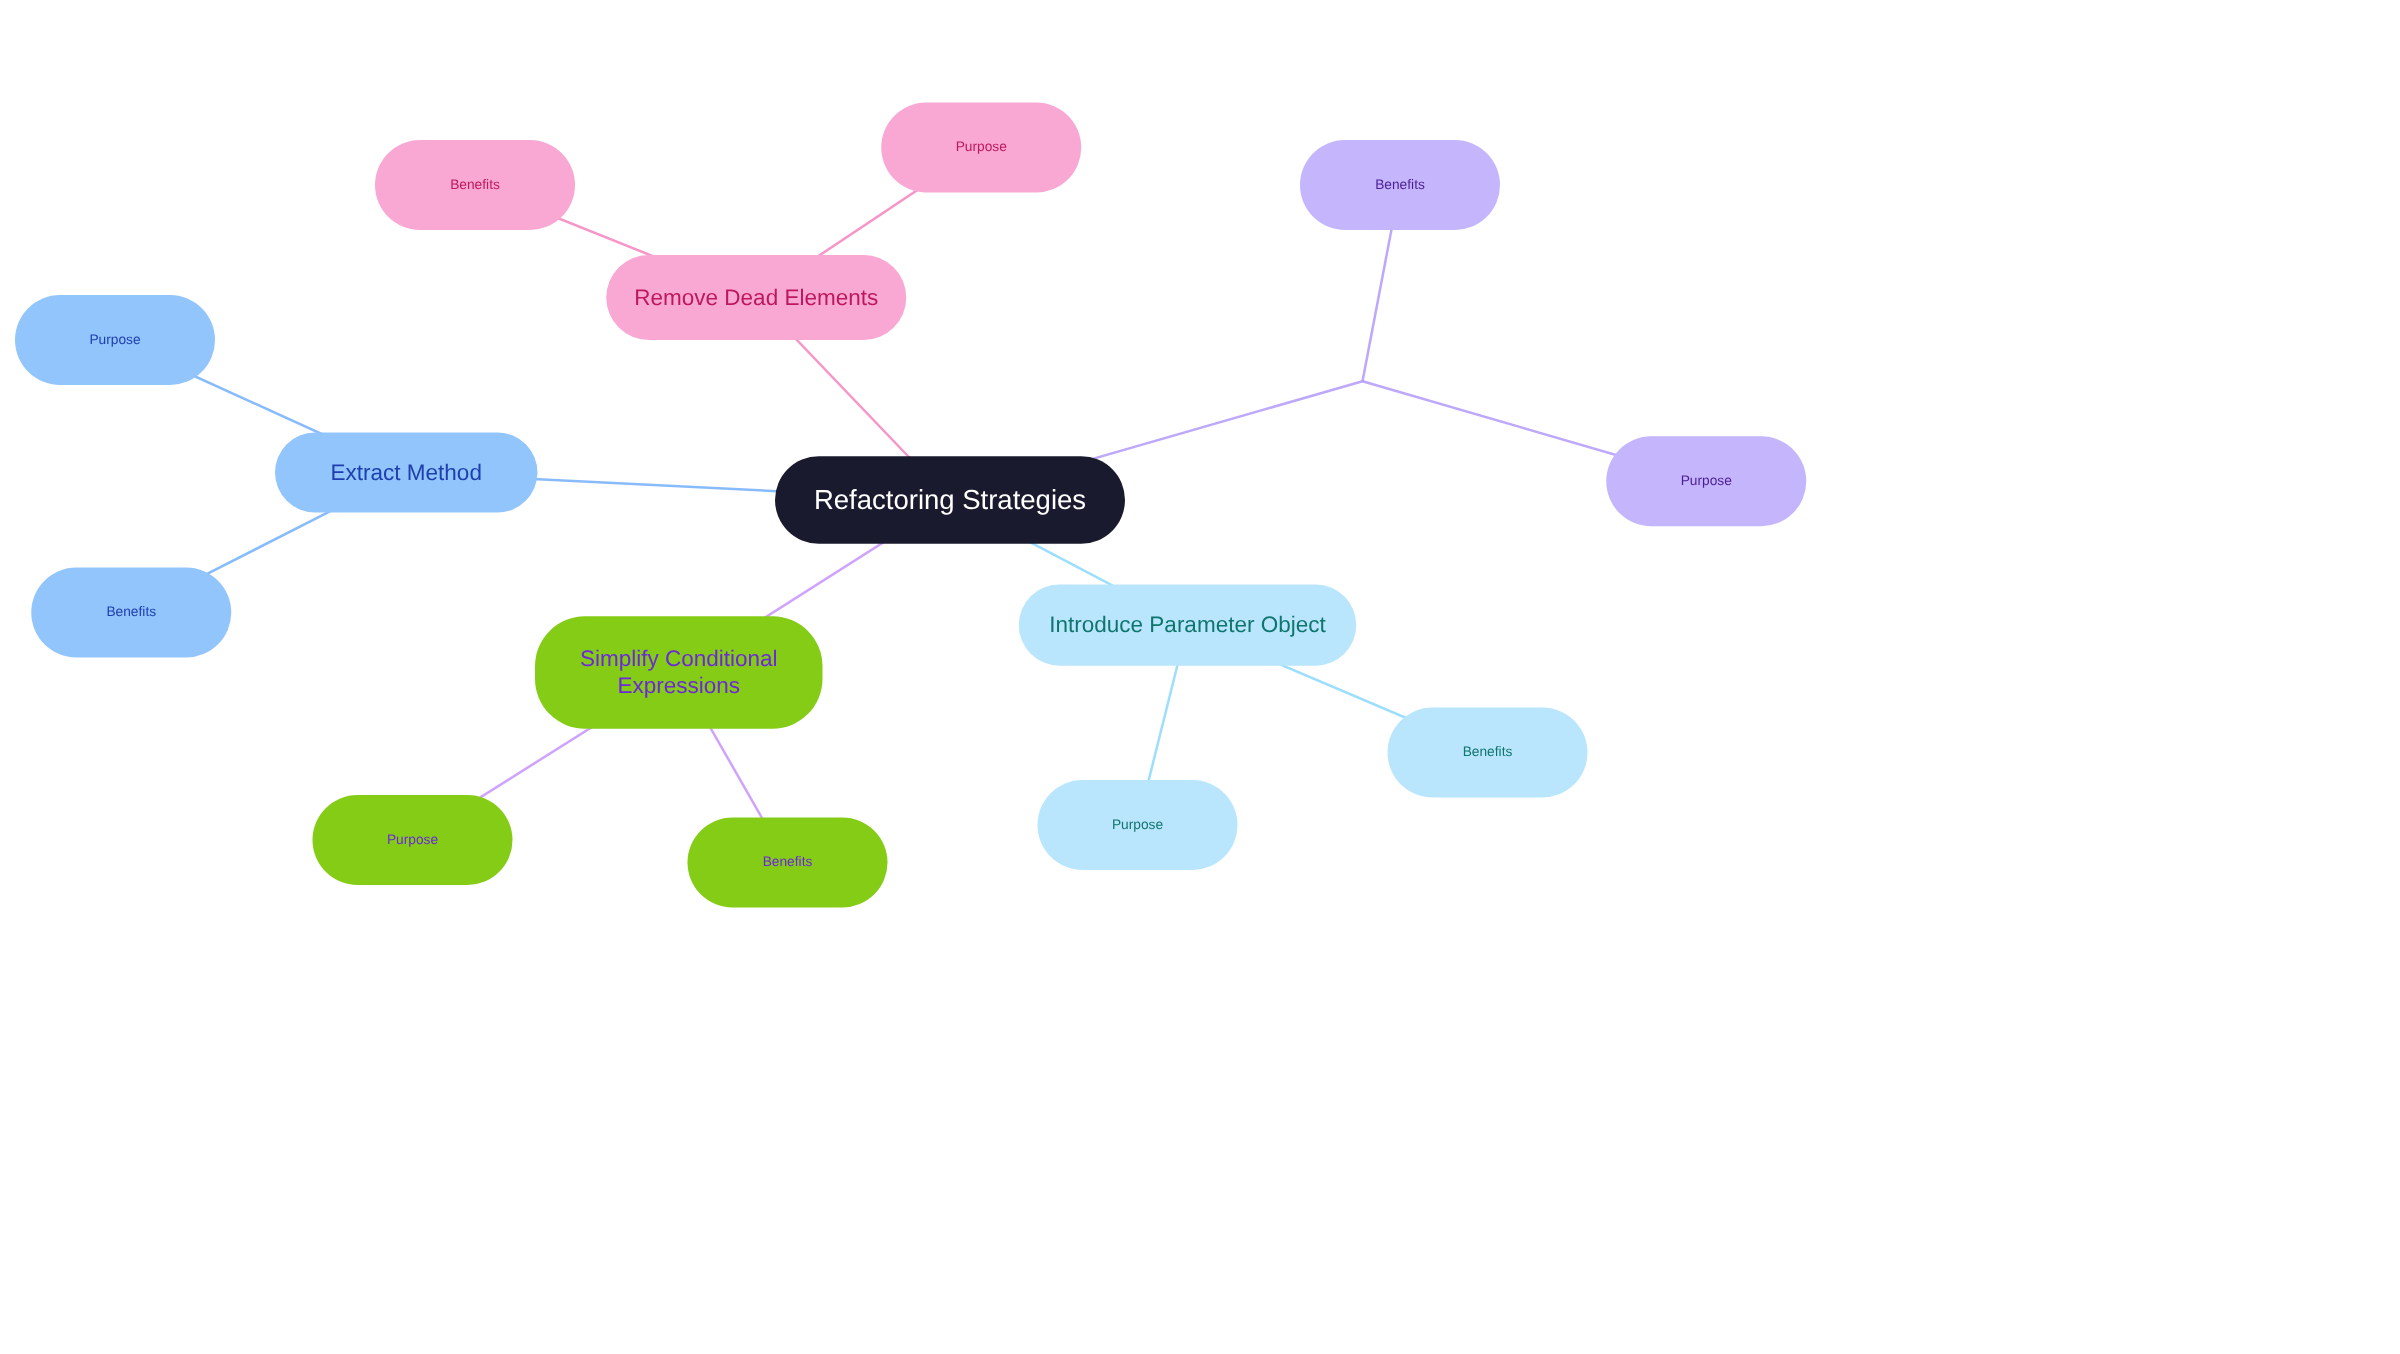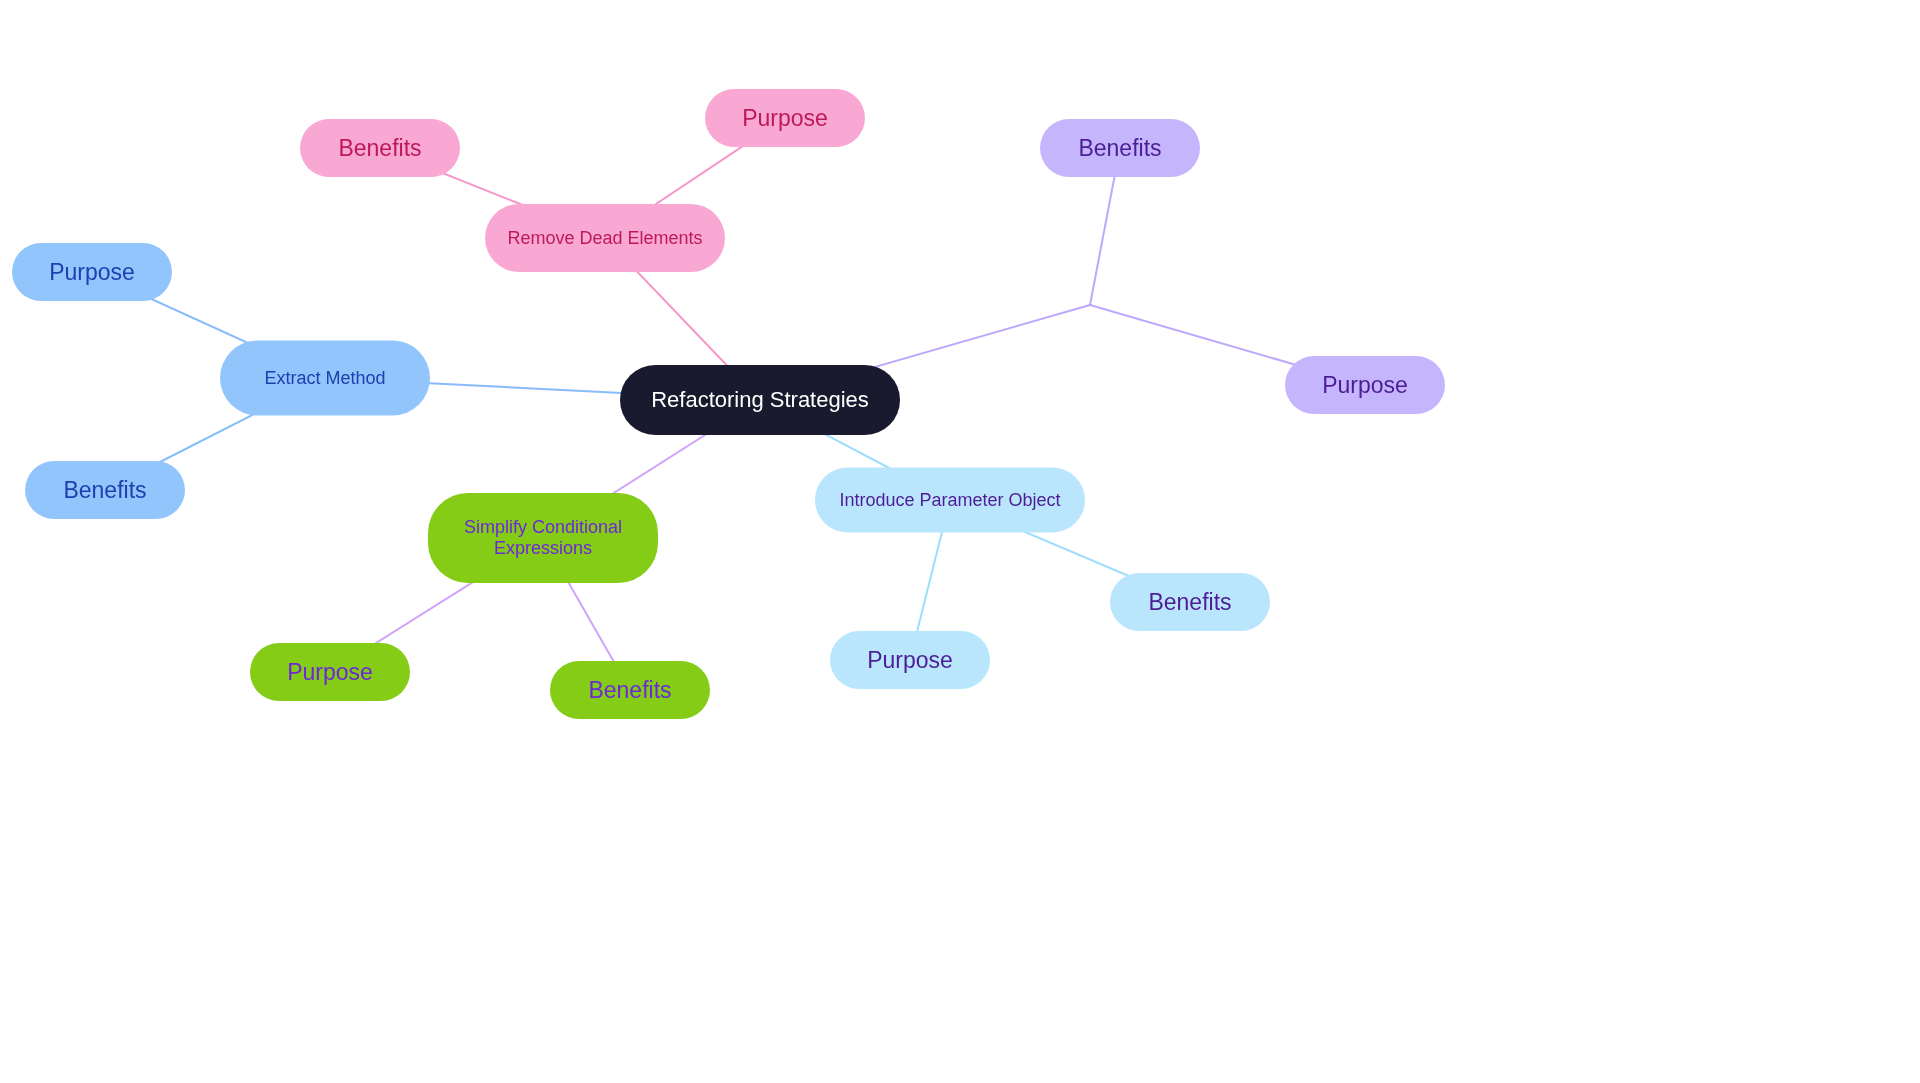--- a/index.html
+++ b/index.html
@@ -60,31 +60,31 @@
       color: #6d28d9;
       font-size: 18px;
     }
     .node-blue {
       background: #93c5fd;
       color: #1e40af;
       font-size: 18px;
     }
     .node-lightblue {
       background: #bae6fd;
-      color: #4c1d95;
+      color: #0f766e;
       font-size: 18px;
     }
     .node-sm {
       width: 160px;
-      height: 58px;
-      font-size: 23px;
+      height: 72px;
+      font-size: 11px;
     }
     .node-md {
       width: 210px;
-      height: 75px;
+      height: 64px;
       font-size: 18px;
     }
     .node-remove {
       width: 240px;
       height: 68px;
     }
     .node-replace {
       width: 270px;
       height: 90px;
       border-radius: 40px;

